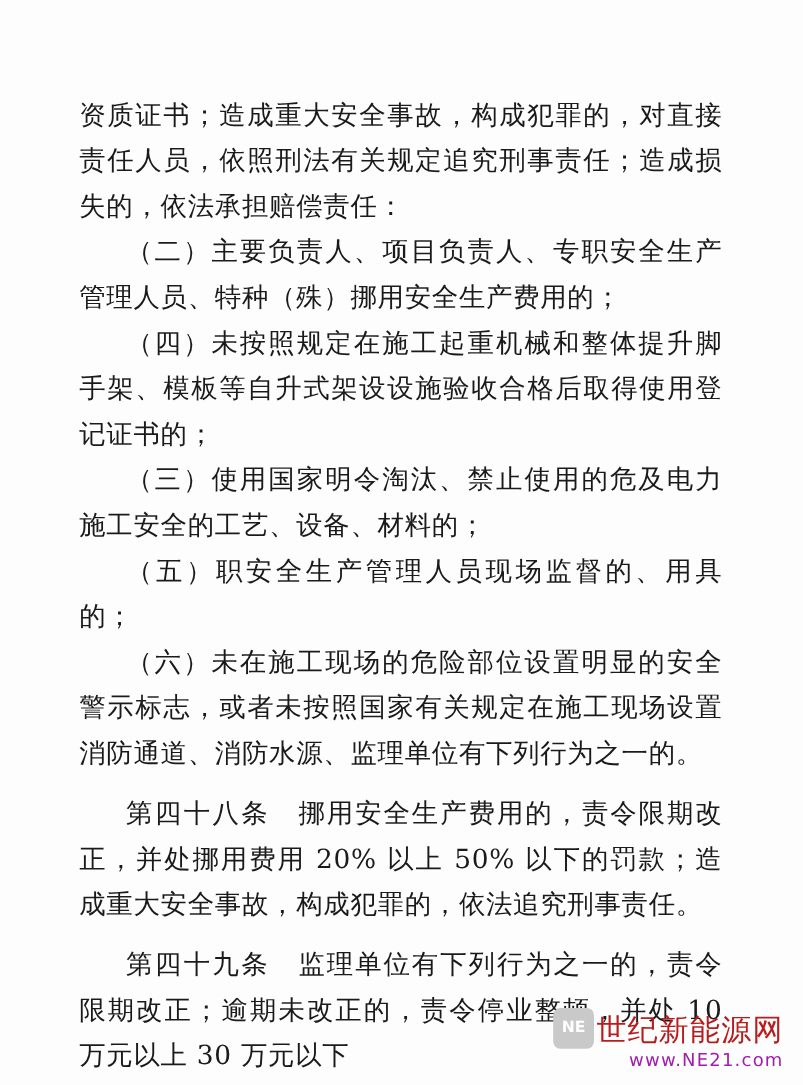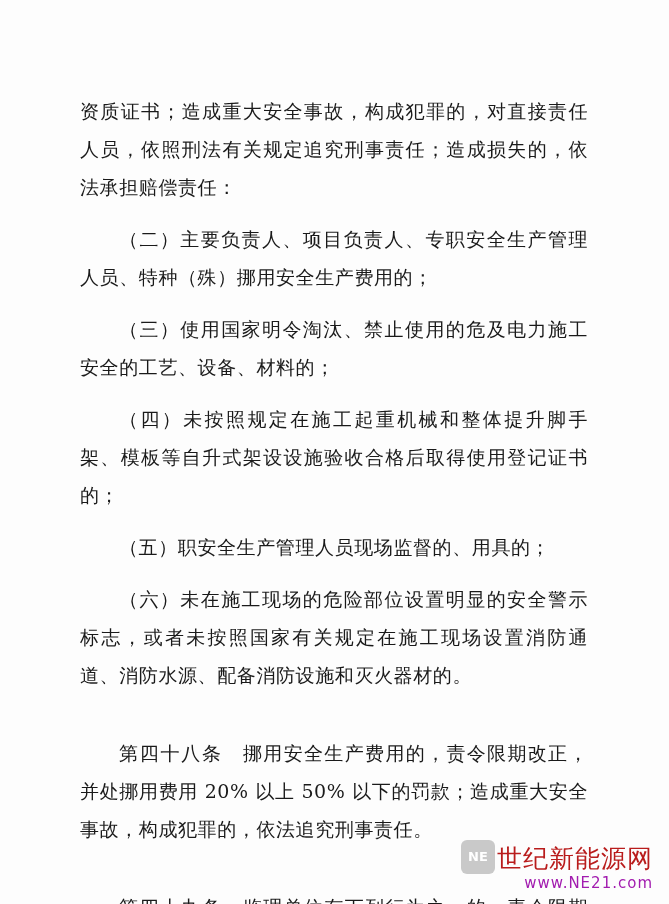--- a/index.html
+++ b/index.html
@@ -21,27 +21,27 @@
     height: 904px;
     background: #fdfdfd;
   }
   .content {
     position: absolute;
     left: 66px;
     top: 78px;
     width: 536px;
   }
   .para {
-    font-size: 19px;
+    font-size: 22px;
     line-height: 38px;
     color: #1a1a1a;
     letter-spacing: 0.6px;
     text-align: justify;
     text-justify: inter-ideograph;
-    margin: 14px;
+    margin: 0;
     font-family: "DejaVu Serif", serif;
   }
   .indent {
     text-indent: 39px;
   }
   .gap {
     height: 12px;
   }
   .article-head {
     font-weight: normal;
@@ -90,24 +90,24 @@
   }
 </style>
 </head>
 <body>
 
 <div class="page">
   <div class="content">
 
     <p class="para">资质证书；造成重大安全事故，构成犯罪的，对直接责任人员，依照刑法有关规定追究刑事责任；造成损失的，依法承担赔偿责任：</p>
     <p class="para indent">（二）主要负责人、项目负责人、专职安全生产管理人员、特种（殊）挪用安全生产费用的；</p>
+    <p class="para indent">（四）未按照规定在施工起重机械和整体提升脚手架、模板等自升式架设设施验收合格后取得使用登记证书的；</p>
     <p class="para indent">（三）使用国家明令淘汰、禁止使用的危及电力施工安全的工艺、设备、材料的；</p>
-    <p class="para indent">（四）未按照规定在施工起重机械和整体提升脚手架、模板等自升式架设设施验收合格后取得使用登记证书的；</p>
     <p class="para indent">（五）职安全生产管理人员现场监督的、用具的；</p>
-    <p class="para indent">（六）未在施工现场的危险部位设置明显的安全警示标志，或者未按照国家有关规定在施工现场设置消防通道、消防水源、配备消防设施和灭火器材的。</p>
+    <p class="para indent">（六）未在施工现场的危险部位设置明显的安全警示标志，或者未按照国家有关规定在施工现场设置消防通道、消防水源、监理单位有下列行为之一的。</p>
 
     <div class="gap"></div>
 
     <p class="para indent"><span class="article-head">第四十八条</span>　<span>挪用安全生产费用的，责令限期改正，并处挪用费用 20% 以上 50% 以下的罚款；造成重大安全事故，构成犯罪的，依法追究刑事责任。</span></p>
 
     <div class="gap"></div>
 
     <p class="para indent"><span class="article-head">第四十九条</span>　<span>监理单位有下列行为之一的，责令限期改正；逾期未改正的，责令停业整顿，并处 10 万元以上 30 万元以下</span></p>
 
   </div>

